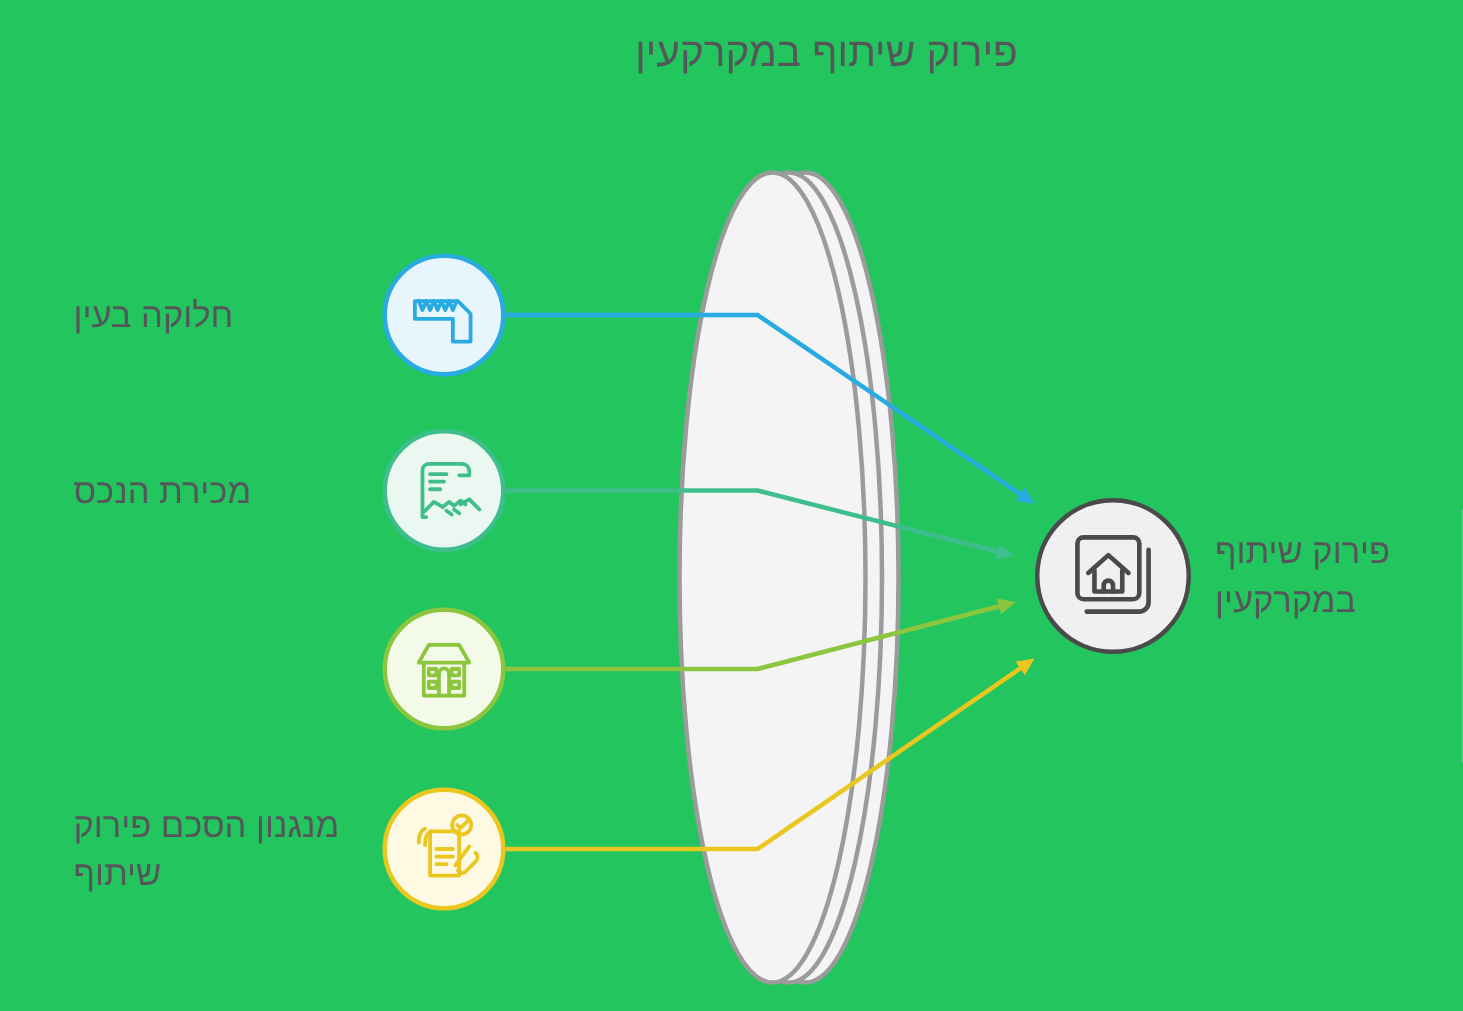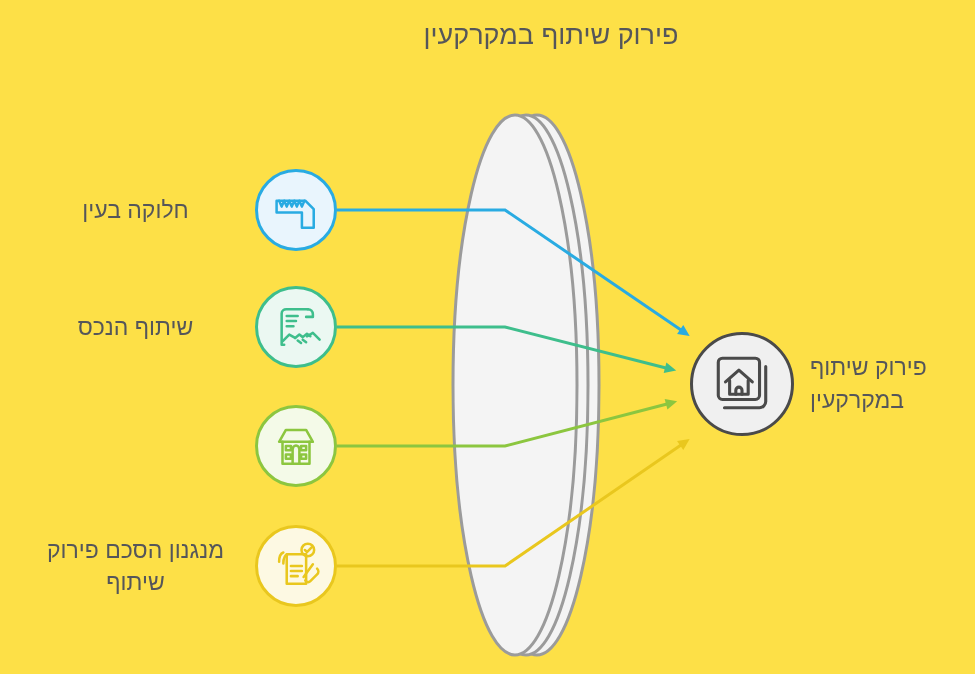--- a/index.html
+++ b/index.html
@@ -1,21 +1,21 @@
 <!DOCTYPE html>
 <html lang="he"><head>
 <meta charset="utf-8">
 <style>
   html,body{margin:0;padding:0;}
   body{
     width:975px;height:674px;background:#ffffff;
     font-family:"Liberation Sans","DejaVu Sans",sans-serif;
     color:#55565A;overflow:hidden;
   }
-  .stage{position:relative;width:975px;height:674px;background:#fde047;}
+  .stage{position:relative;width:975px;height:674px;background:#22c55e;}
 
   .title{
     position:absolute;left:551px;top:20px;transform:translateX(-50%);
     font-size:27px;font-weight:500;color:#55565A;direction:rtl;white-space:nowrap;
   }
 
   .layer{position:absolute;left:0;top:0;}
 
   .lens{fill:#F4F4F4;stroke:#9B9B9B;stroke-width:3;}
   .ln{fill:none;stroke-width:3;}
@@ -35,22 +35,22 @@
   .c3{left:255px;top:405px;border-color:#8CC63F;background:#F4FAE8;color:#8CC63F;}
   .c4{left:255px;top:525px;border-color:#E9C71E;background:#FDF9E3;color:#E9C71E;}
 
   .target-circle{
     left:690px;top:332px;width:104px;height:104px;
     border-color:#4A4A4A;background:#F0F0F0;color:#4A4A4A;
   }
   .target-circle svg{width:66px;height:66px;}
 
   .item-label{
-    position:absolute;right:732px;transform:translateY(-50%);
-    direction:rtl;text-align:center;width:215px;
+    position:absolute;right:711px;transform:translateY(-50%);
+    direction:rtl;text-align:left;width:215px;
     font-size:23px;line-height:32px;color:#55565A;
   }
   .l1{top:210px;} .l2{top:327px;} .l3{top:446px;} .l4{top:566px;}
 
   .target-label{
     position:absolute;left:810px;top:384px;transform:translateY(-50%);
     direction:rtl;text-align:left;width:150px;
     font-size:23px;line-height:33px;color:#55565A;
   }
 </style>
@@ -99,21 +99,21 @@
     <svg viewBox="0 0 64 64" fill="none" stroke="currentColor" stroke-width="3" stroke-linecap="round" stroke-linejoin="round">
       <path d="M18 53 H15 V16 c0 -3 2.5 -5 5.5 -5 H46"></path>
       <path d="M46 11 c3.5 0 6 2.5 6 6 v3 h-8"></path>
       <path d="M21 19 h13 M21 25 h11 M21 31 h8"></path>
       <polyline points="16,49 24,41 31,45"></polyline>
       <polyline points="60,47 52,39 45,43"></polyline>
       <path d="M31 45 l5 -4 4 3 5 -4 4 3"></path>
       <path d="M34 48 l4 3 M40 47 l4 3"></path>
     </svg>
   </div>
-  <div class="item-label l2">שיתוף הנכס</div>
+  <div class="item-label l2">מכירת הנכס</div>
 
   <div class="circle c3">
     <svg viewBox="0 0 64 64" fill="none" stroke="currentColor" stroke-width="3" stroke-linecap="round" stroke-linejoin="round">
       <path d="M12 27 L20 13 H44 L52 27 Z"></path>
       <path d="M16 27 V53 H48 V27"></path>
       <path d="M28 53 V36 a4 4.5 0 0 1 8 0 V53"></path>
       <rect x="20" y="32" width="6" height="5"></rect>
       <rect x="20" y="42" width="6" height="5"></rect>
       <rect x="38" y="32" width="6" height="5"></rect>
       <rect x="38" y="42" width="6" height="5"></rect>

